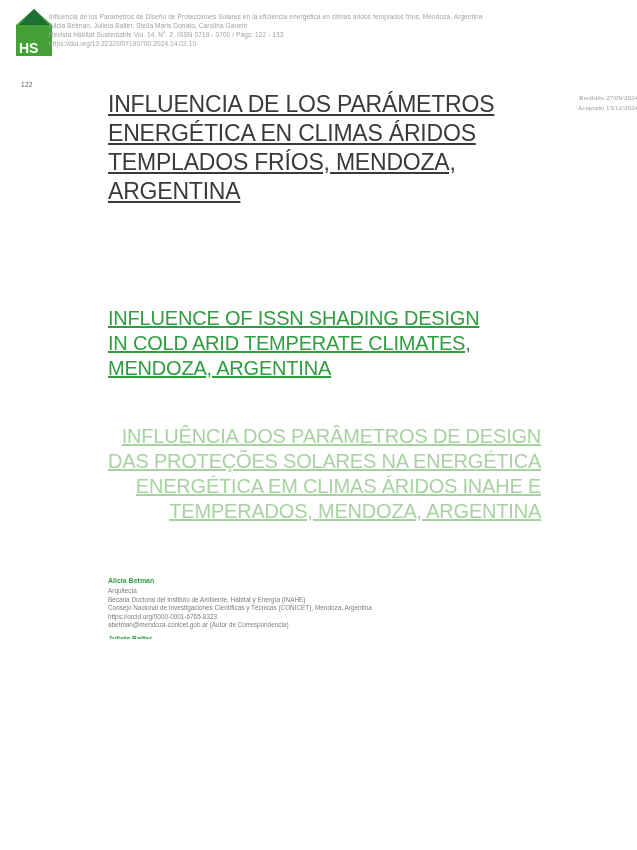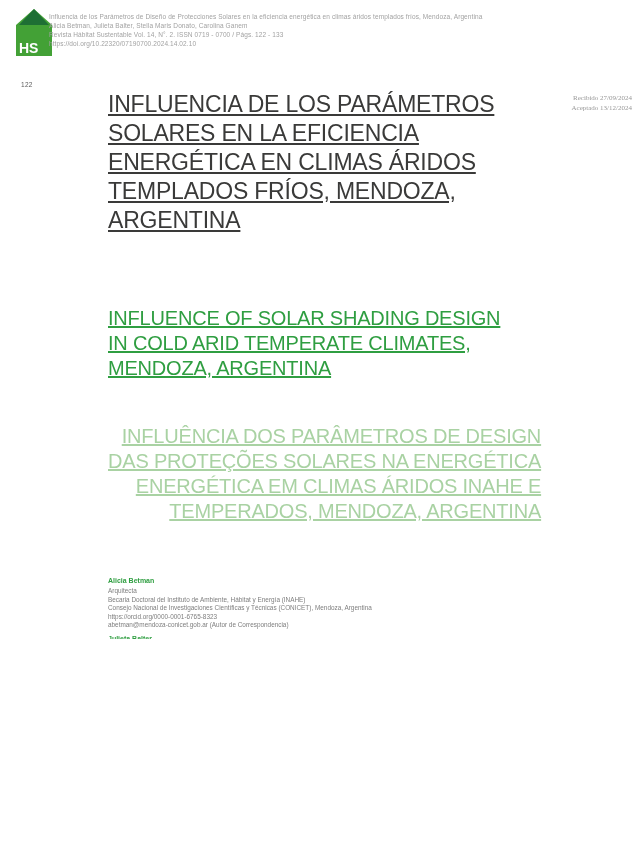--- a/index.html
+++ b/index.html
@@ -15,21 +15,21 @@
     font-size:6.5px; line-height:9px; color:#a2a2a2; letter-spacing:.1px;
   }
   .header-meta .doi { color:#a2a2a2; }
 
   .page-number {
     position:absolute; left:21px; top:81px;
     font-size:6.5px; color:#5a5a5a; letter-spacing:.3px;
   }
 
   .dates {
-    position:absolute; right:40px; top:93px; text-align:right;
+    position:absolute; right:34px; top:93px; text-align:right;
     font-family:"Liberation Serif", serif; font-size:7px; line-height:10px;
     color:#989898;
   }
 
   
   .title-es {
     position:absolute; left:108px; top:90px; margin:0;
     font-size:23px; line-height:29px; font-weight:400;
     color:#3a3a39; letter-spacing:-.2px;
   }
@@ -79,28 +79,27 @@
 
   <div class="page-number">122</div>
 
   <div class="dates">
     <div>Recibido 27/09/2024</div>
     <div>Aceptado 13/12/2024</div>
   </div>
 
   <h1 class="title-es">
     <div class="title-line">INFLUENCIA DE LOS PARÁMETROS</div>
-    <div class="title-line">SOLARES EN LA EFICIENCIA</div>
     <div class="title-line">ENERGÉTICA EN CLIMAS ÁRIDOS</div>
     <div class="title-line">TEMPLADOS FRÍOS, MENDOZA,</div>
     <div class="title-line">ARGENTINA</div>
   </h1>
 
   <h2 class="title-en">
-    <div class="title-line">INFLUENCE OF SOLAR SHADING DESIGN</div>
+    <div class="title-line">INFLUENCE OF ISSN SHADING DESIGN</div>
     <div class="title-line">IN COLD ARID TEMPERATE CLIMATES,</div>
     <div class="title-line">MENDOZA, ARGENTINA</div>
   </h2>
 
   <h2 class="title-pt">
     <div class="title-line">INFLUÊNCIA DOS PARÂMETROS DE DESIGN</div>
     <div class="title-line">DAS PROTEÇÕES SOLARES NA ENERGÉTICA</div>
     <div class="title-line">ENERGÉTICA EM CLIMAS ÁRIDOS INAHE E</div>
     <div class="title-line">TEMPERADOS, MENDOZA, ARGENTINA</div>
   </h2>

